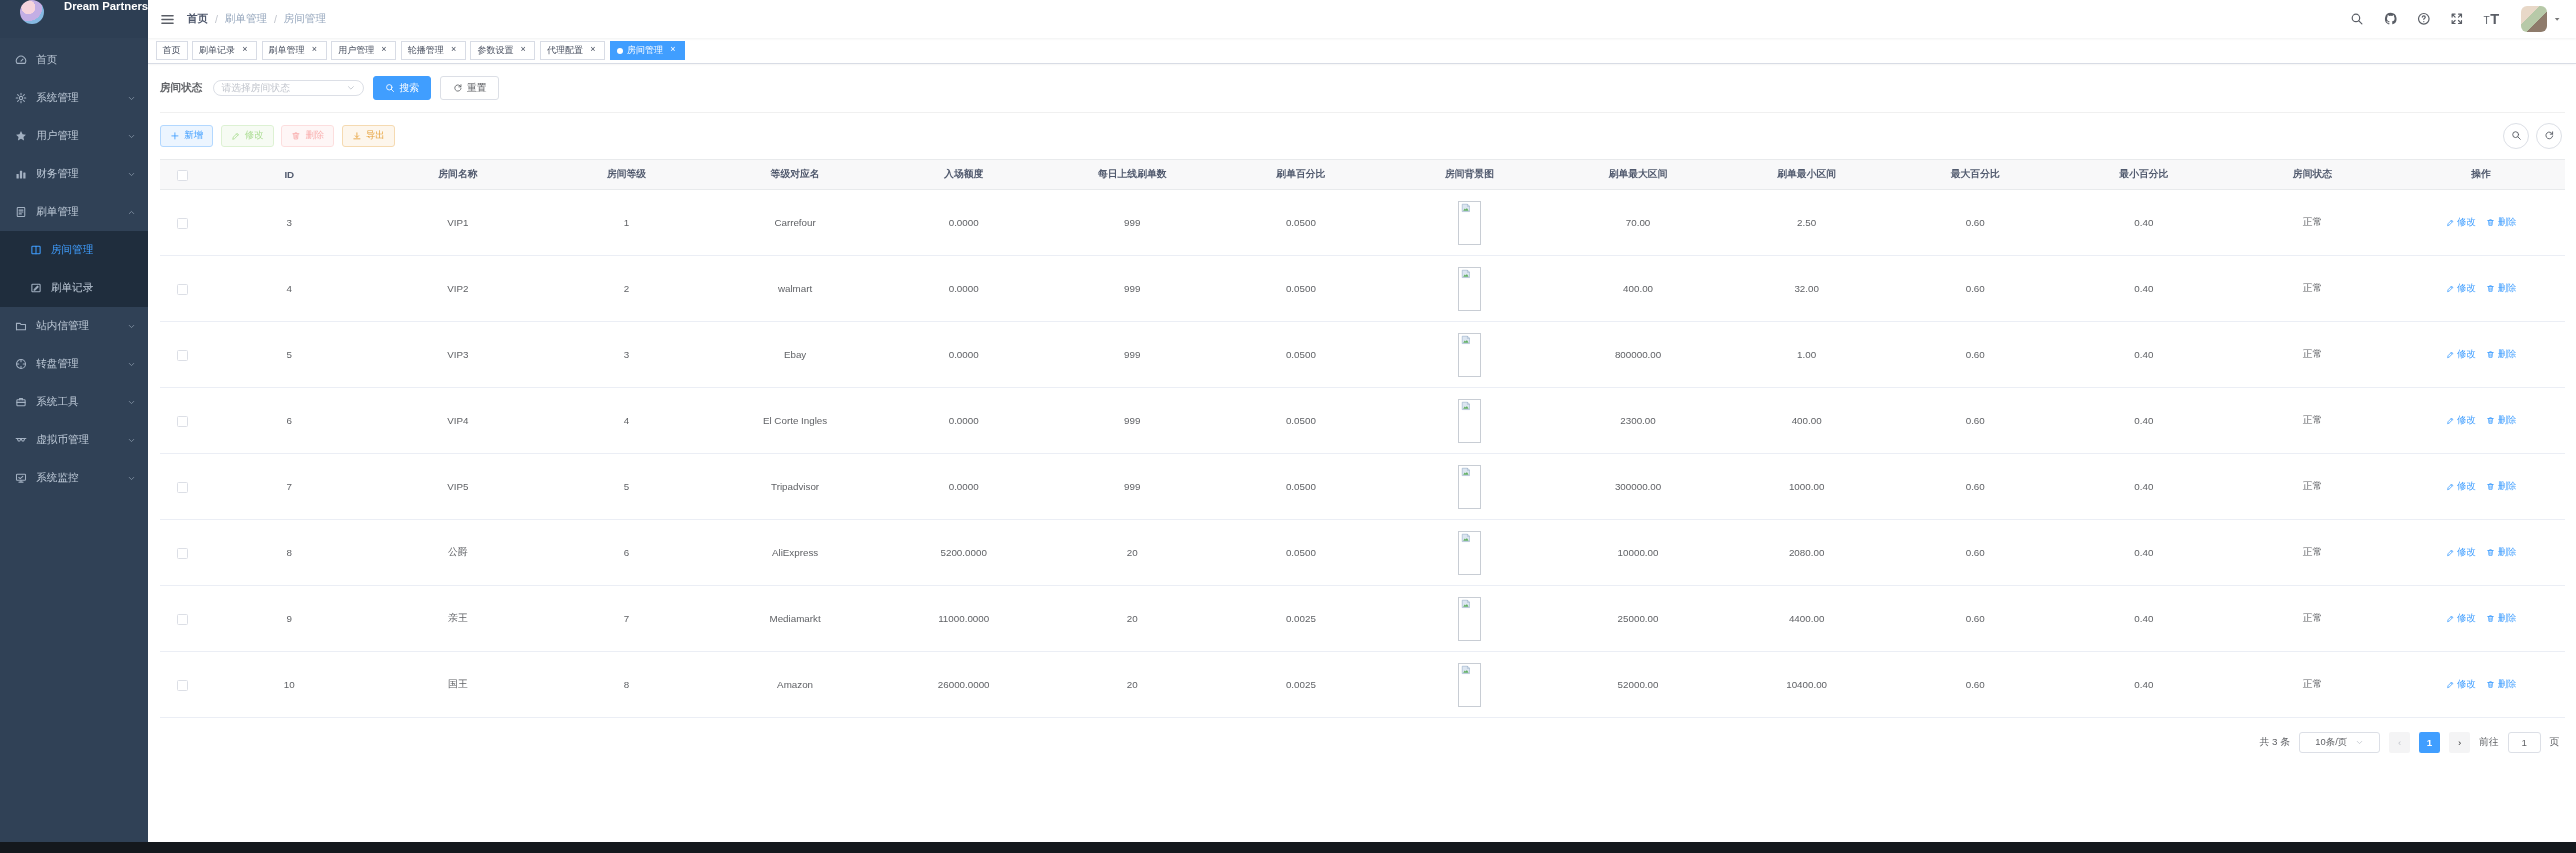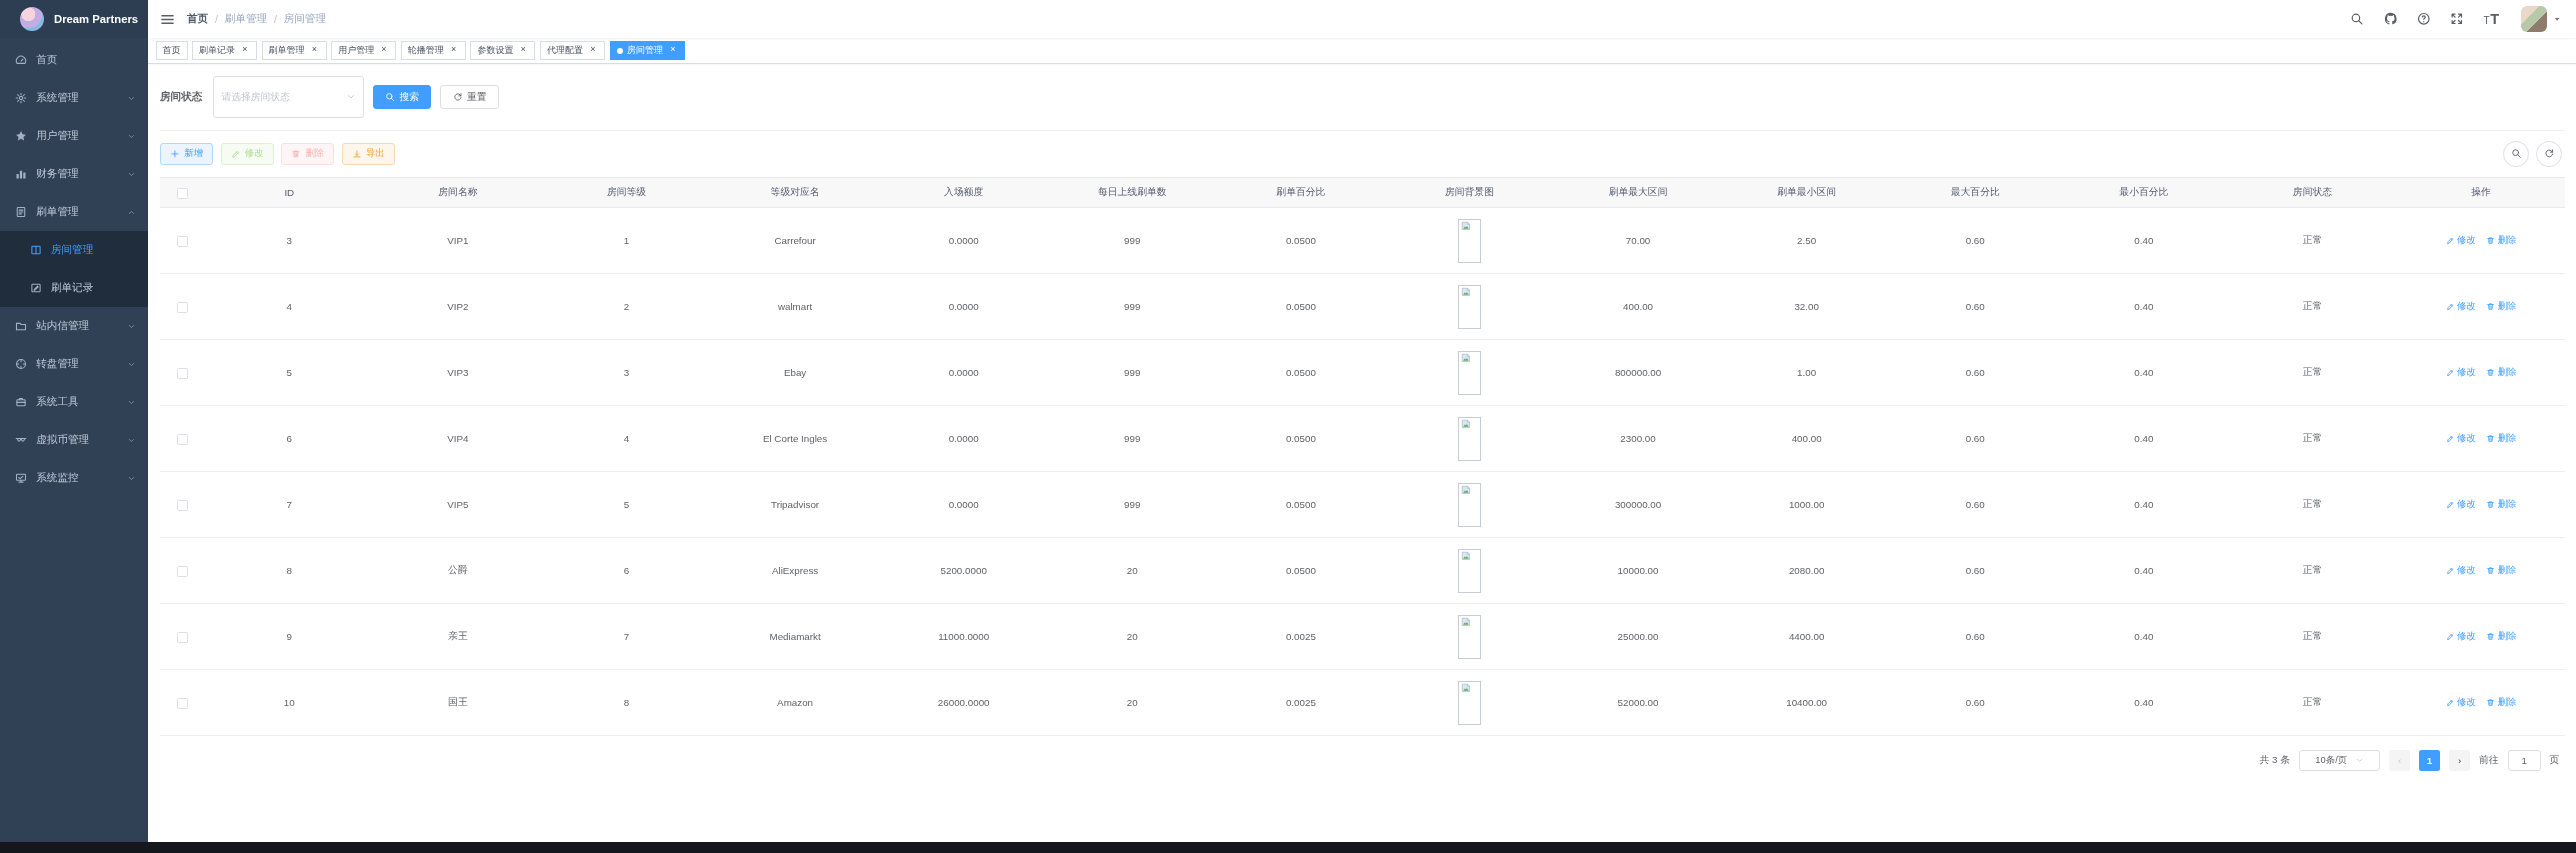--- a/index.html
+++ b/index.html
@@ -2,21 +2,21 @@
 <html style="font-size:12px"><head>
 <meta charset="utf-8">
 <style>
   *{box-sizing:border-box;margin:0;padding:0}
   html,body{width:2576px;height:853px;overflow:hidden;background:#fff;
     font-family:"Liberation Sans","DejaVu Sans",sans-serif;color:#606266}
   .app{display:flex;width:2576px;height:853px;position:relative}
 
   
   .sidebar{width:148px;flex-shrink:0;background:#304156;height:100%;overflow:hidden}
-  .logo{height:38px;display:flex;align-items:center;gap:10px;padding-left:20px;background:#2d3e53}
+  .logo{height:38px;display:flex;gap:20px;padding-left:20px;background:#2d3e53}
   .logo-img{width:24px;height:24px;border-radius:50%;flex-shrink:0;
     background:radial-gradient(circle at 35% 30%,#f6d4dc 0 30%,#c3aee4 31% 60%,#86b9e2 61% 100%)}
   .logo-text{color:#fff;font-weight:bold;font-size:11.3px;white-space:nowrap}
   .menu{padding-top:3px}
   .menu-item{height:38px;display:flex;align-items:center;padding:0 12px 0 14.3px;
     color:#bfcbd9;font-size:10.6px;cursor:pointer;white-space:nowrap}
   .menu-item .icon{width:13.6px;height:13.6px;margin-right:8.3px;color:#a3b1c2;display:inline-flex;align-items:center;justify-content:center;font-size:12px}
   .menu-item .chev{margin-left:auto;color:#8796a8;font-size:9px;display:inline-flex}
   .submenu{background:#1f2d3d}
   .submenu .menu-item{padding-left:29px}
@@ -45,42 +45,42 @@
   .tag{height:19.6px;display:inline-flex;align-items:center;gap:4.5px;padding:0 6px;font-size:9px;
     border:0.8px solid #d8dce5;color:#495060;background:#fff;cursor:pointer;white-space:nowrap}
   .tag .x{font-size:9px;width:10.6px;height:10.6px;line-height:9.8px;text-align:center;border-radius:50%}
   .tag.active{background:#409EFF;border-color:#409EFF;color:#fff}
   .tag-dot{width:6px;height:6px;border-radius:50%;background:#fff;display:inline-block}
 
   
   .content{flex:1;padding:12px 10.6px 0 12px;position:relative}
   .filter-row{display:flex;align-items:center;gap:9px;padding-bottom:12px;border-bottom:0.8px solid #f0f0f0}
   .filter-label{font-size:10.6px;font-weight:bold;color:#606266;margin-right:1.5px}
-  .select{width:151px;height:42px;border:0.8px solid #dcdfe6;border-radius:3px;background:#fff;
+  .select{width:151px;height:16px;border:0.8px solid #dcdfe6;border-radius:8px;background:#fff;
     display:flex;align-items:center;padding:0 7.5px;font-size:9.8px;color:#c0c4cc;cursor:pointer}
   .select .chev{margin-left:auto;color:#c0c4cc;display:inline-flex;font-size:9.8px}
   .btn{height:24px;padding:0 11.3px;border-radius:3px;font-size:9.8px;display:inline-flex;align-items:center;
     gap:4.5px;border:0.8px solid #dcdfe6;background:#fff;color:#606266;cursor:pointer;white-space:nowrap}
   .btn .bic{display:inline-flex;font-size:9.8px}
   .btn-primary{background:#409EFF;border-color:#409EFF;color:#fff}
 
   .toolbar{display:flex;align-items:center;gap:7.5px;margin:9.8px 0 10.6px 0;position:relative}
   .btn-sm{height:22.6px;padding:0 9px;font-size:9.4px;border-radius:3px}
   .plain-primary{color:#409EFF;background:#ecf5ff;border-color:#b3d8ff}
   .plain-success{color:#67c23a;background:#f0f9eb;border-color:#c2e7b0}
   .plain-danger{color:#f56c6c;background:#fef0f0;border-color:#fbc4c4}
   .plain-warning{color:#e6a23c;background:#fdf6ec;border-color:#f5dab1}
   .disabled{opacity:.55;cursor:not-allowed}
   .toolbar-right{margin-left:auto;display:flex;gap:7.5px;margin-right:3px}
   .circle-btn{width:26px;height:26px;border-radius:50%;border:0.8px solid #dcdfe6;background:#fff;
     color:#5a5e66;display:inline-flex;align-items:center;justify-content:center;font-size:10.6px;cursor:pointer}
 
   
   table{width:100%;border-collapse:collapse;table-layout:fixed}
-  th{background:#f8f8f9;color:#515a6e;font-size:9.8px;font-weight:normal;height:30px;
+  th{background:#f8f8f9;color:#515a6e;font-size:9.8px;font-weight:bold;height:30px;
     border-bottom:0.8px solid #e8eaec;border-top:0.8px solid #e8eaec;text-align:center;white-space:nowrap;overflow:hidden}
   td{height:66px;border-bottom:0.8px solid #ebeef5;text-align:center;font-size:9.8px;color:#606266;white-space:nowrap;overflow:hidden}
   th.cb-col{width:45px}
   .cb{width:11.3px;height:11.3px;border:0.8px solid #dcdfe6;border-radius:1.5px;background:#fff;display:inline-block;cursor:pointer;vertical-align:middle}
   .img-ph{display:inline-block;width:22.6px;height:44px;border:0.8px solid #c8cdd4;background:#fff;
     position:relative;vertical-align:middle}
   .img-ph svg{position:absolute;top:1.5px;left:1.5px}
   .op-link{color:#409EFF;font-size:9.4px;display:inline-flex;align-items:center;gap:2.3px;cursor:pointer;margin:0 5.3px;text-decoration:none}
   .op-link .bic{display:inline-flex;font-size:9px}
 

